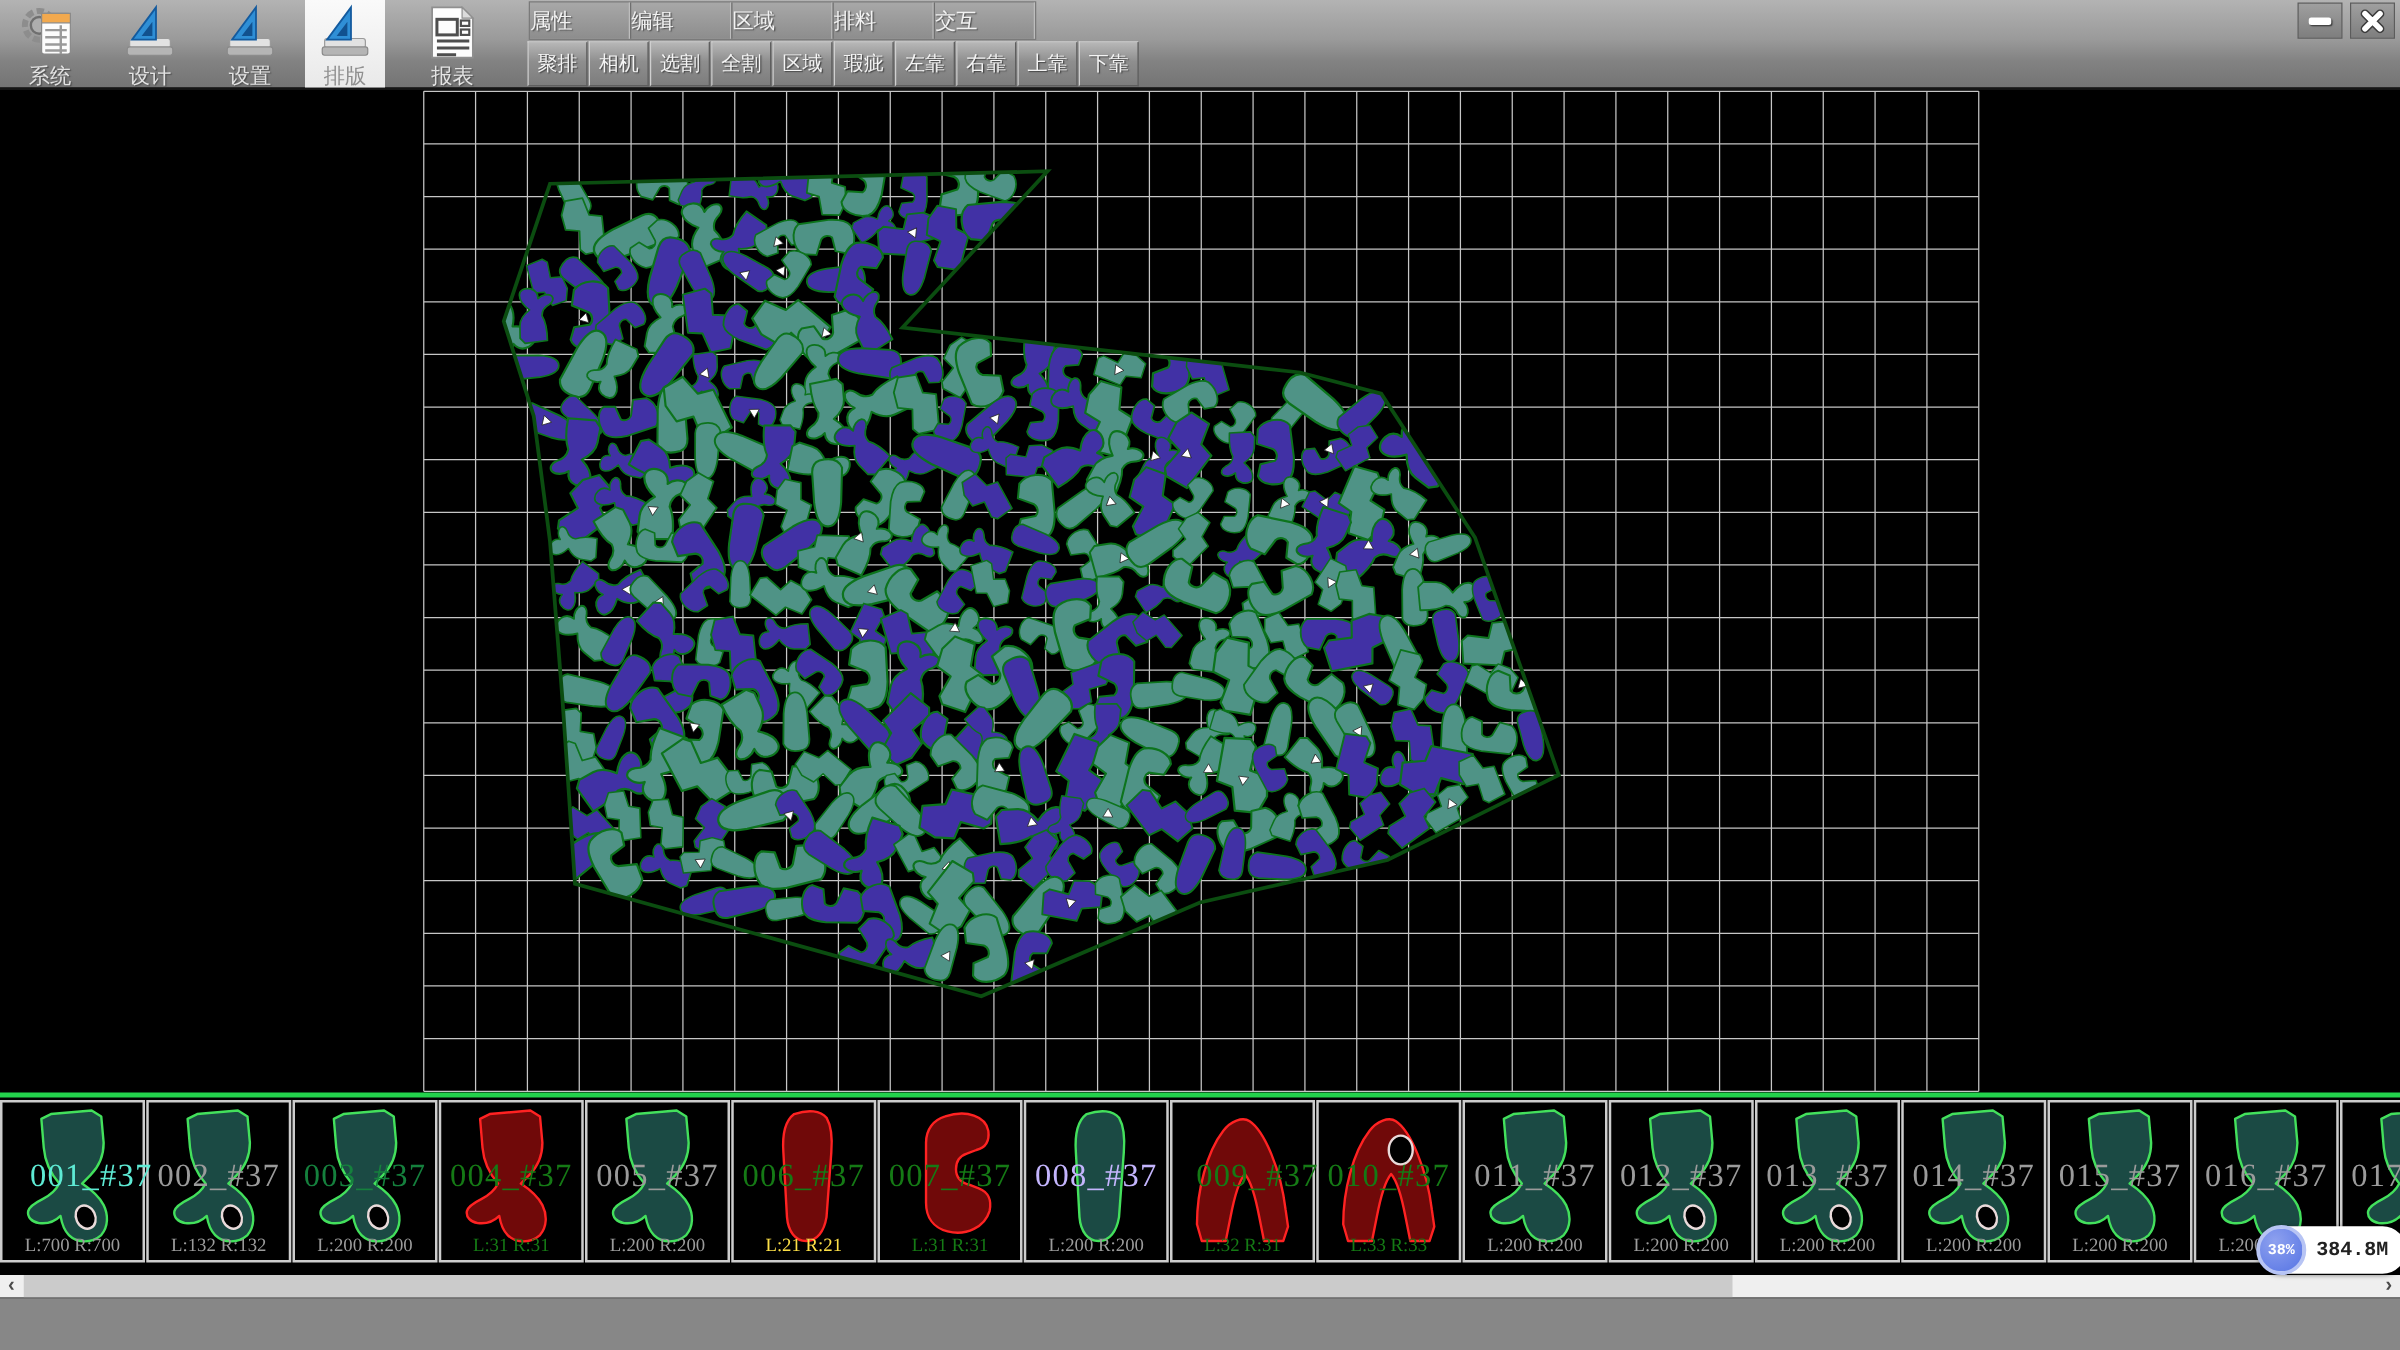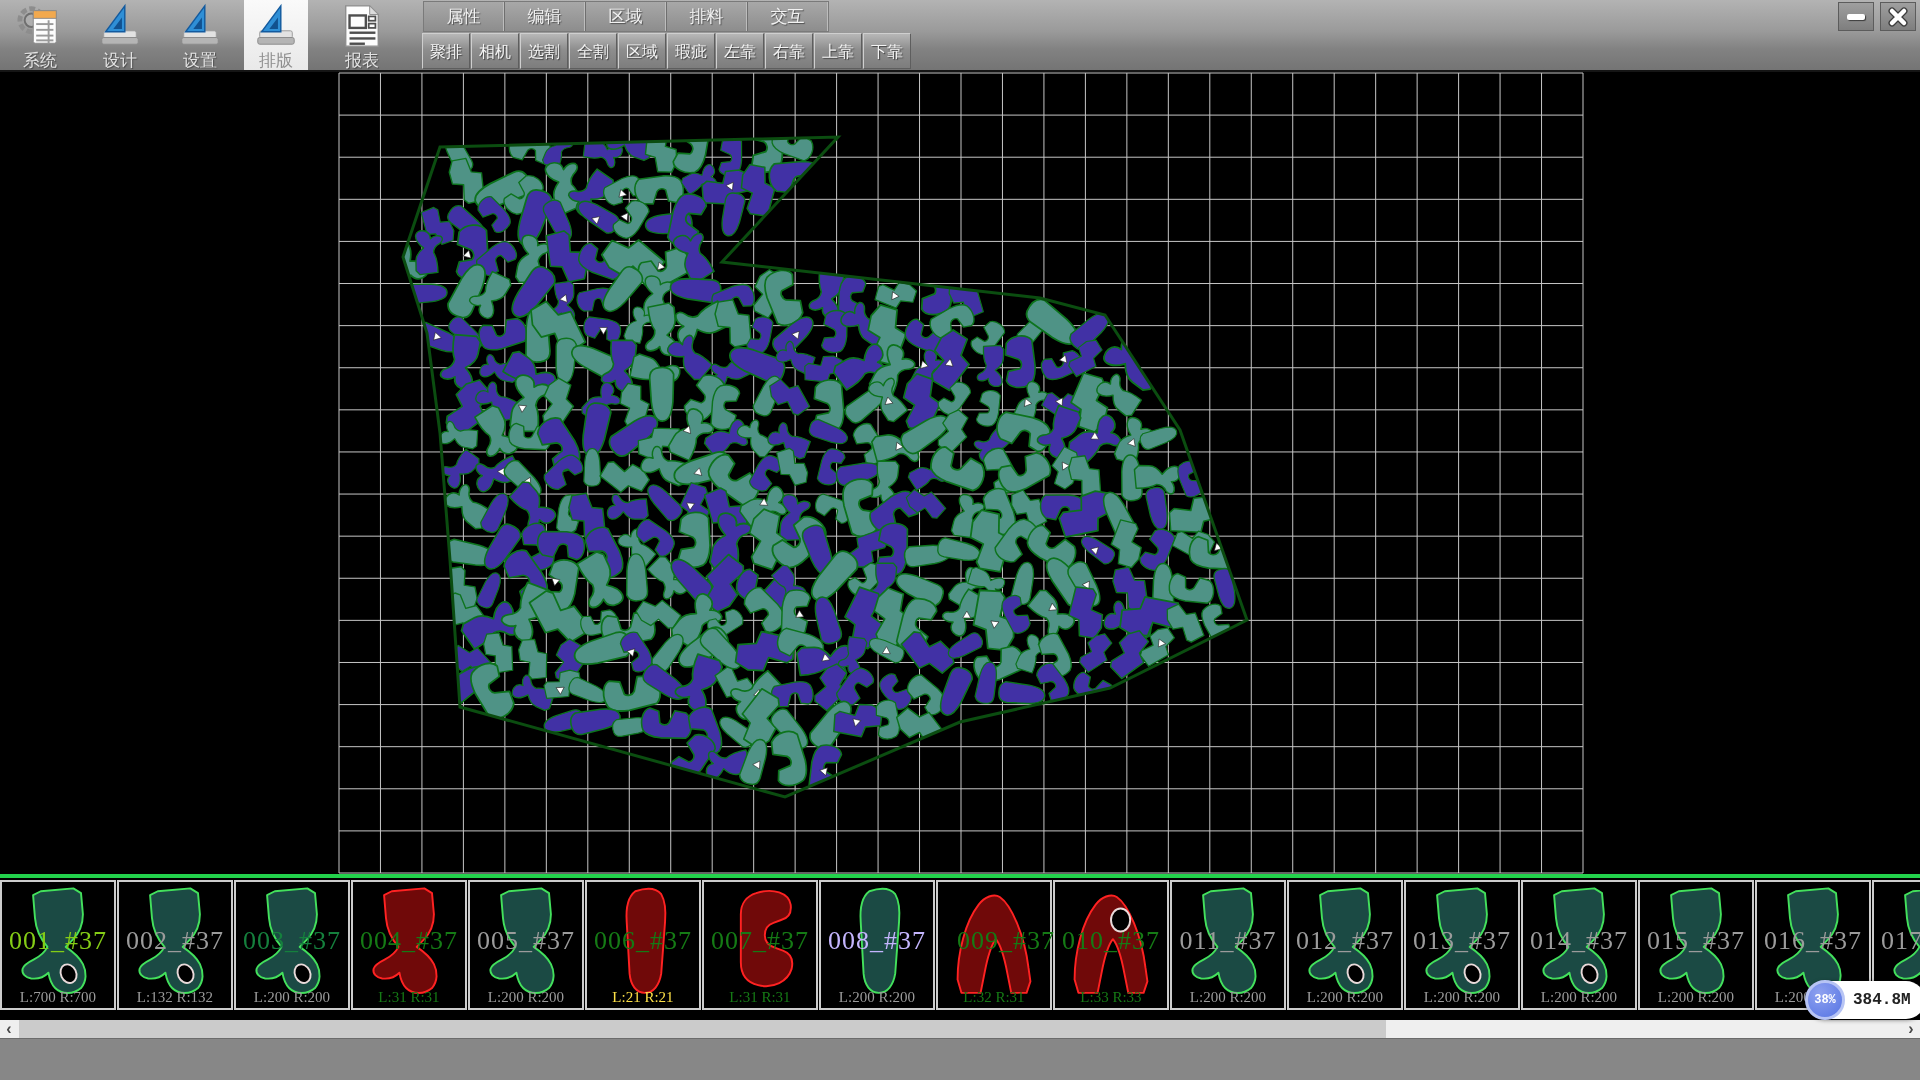--- a/index.html
+++ b/index.html
@@ -11,21 +11,21 @@
     background:linear-gradient(#b3b3b3 0%,#9a9a9a 45%,#828282 70%,#747474 100%);
     border-bottom:2px solid #151515;box-sizing:border-box;}
   .app-btn{position:absolute;top:0;width:64px;height:70px;text-align:center;cursor:default;}
   .app-btn.active{background:linear-gradient(#fafafa,#e9e9e9);}
   .app-btn .icon{display:block;margin:3px auto 0 auto;width:46px;height:46px;}
   .app-btn .lbl{display:block;margin-top:0;font-size:17px;color:#e3e3e3;text-shadow:1px 1px 1px #4a4a4a;}
   .app-btn.active .lbl{color:#8f8f8f;text-shadow:none;}
 
   #menu-row{position:absolute;left:424px;top:2px;height:29px;display:flex;
     background:linear-gradient(#a8a8a8,#8d8d8d);box-shadow:0 0 0 1px #7a7a7a;}
-  .menu-btn{width:79px;height:29px;line-height:29px;text-align:center;font-size:17px;
+  .menu-btn{width:79px;height:29px;line-height:29px;font-size:17px;
     color:#f2f2f2;text-shadow:1px 1px 1px #4f4f4f;border-right:1px solid #bdbdbd;
     border-left:1px solid #6f6f6f;}
   .menu-btn:first-child{border-left:none;}
   #tool-row{position:absolute;left:422px;top:33px;height:19px;display:flex;}
   .tool-btn{width:48px;height:36px;line-height:36px;text-align:center;font-size:16px;
     color:#f4f4f4;text-shadow:1px 1px 1px #3f3f3f;margin-right:1px;
     background:linear-gradient(#b7b7b7,#8e8e8e 45%,#7d7d7d);
     border:1px solid;border-color:#cfcfcf #5e5e5e #5e5e5e #cfcfcf;box-sizing:border-box;}
 
   #win-controls{position:absolute;right:4px;top:2px;display:flex;gap:6px;}
@@ -594,21 +594,21 @@
   </div>
 
   <div id="strip-sep"></div>
 
   <div id="thumb-strip">
       <div class="thumb-cell">
         <svg viewBox="0 0 96 120" width="92" height="118">
           <path d="M22,10 L30,6 L64,3 L72,8 L74,30 C74,42 70,50 63,57 L56,64 C62,68 70,74 74,82 C78,90 78,100 72,107 C64,114 52,114 45,107 C41,103 39,97 38,91 C34,95 28,98 20,97 C14,96 10,92 11,87 C12,83 17,80 23,77 C29,74 34,70 37,64 C30,56 25,46 24,34 Z" fill="#1b4a44" stroke="#43e05c" stroke-width="2" stroke-linejoin="round"></path>
           <ellipse cx="59" cy="92" rx="8" ry="10" fill="#000" stroke="#e9dada" stroke-width="2" transform="rotate(-25 59 92)"></ellipse>
         </svg>
-        <div class="thumb-id" style="color: #84cc16;">001_#37</div>
+        <div class="thumb-id" style="color: #5eead4; margin-left: 15px;">001_#37</div>
         <div class="thumb-counts" style="color: rgb(155, 155, 155);">L:700 R:700</div>
       </div>
       <div class="thumb-cell">
         <svg viewBox="0 0 96 120" width="92" height="118">
           <path d="M22,10 L30,6 L64,3 L72,8 L74,30 C74,42 70,50 63,57 L56,64 C62,68 70,74 74,82 C78,90 78,100 72,107 C64,114 52,114 45,107 C41,103 39,97 38,91 C34,95 28,98 20,97 C14,96 10,92 11,87 C12,83 17,80 23,77 C29,74 34,70 37,64 C30,56 25,46 24,34 Z" fill="#1b4a44" stroke="#43e05c" stroke-width="2" stroke-linejoin="round"></path>
           <ellipse cx="59" cy="92" rx="8" ry="10" fill="#000" stroke="#e9dada" stroke-width="2" transform="rotate(-25 59 92)"></ellipse>
         </svg>
         <div class="thumb-id" style="color: rgb(155, 155, 155);">002_#37</div>
         <div class="thumb-counts" style="color: rgb(155, 155, 155);">L:132 R:132</div>
       </div>

